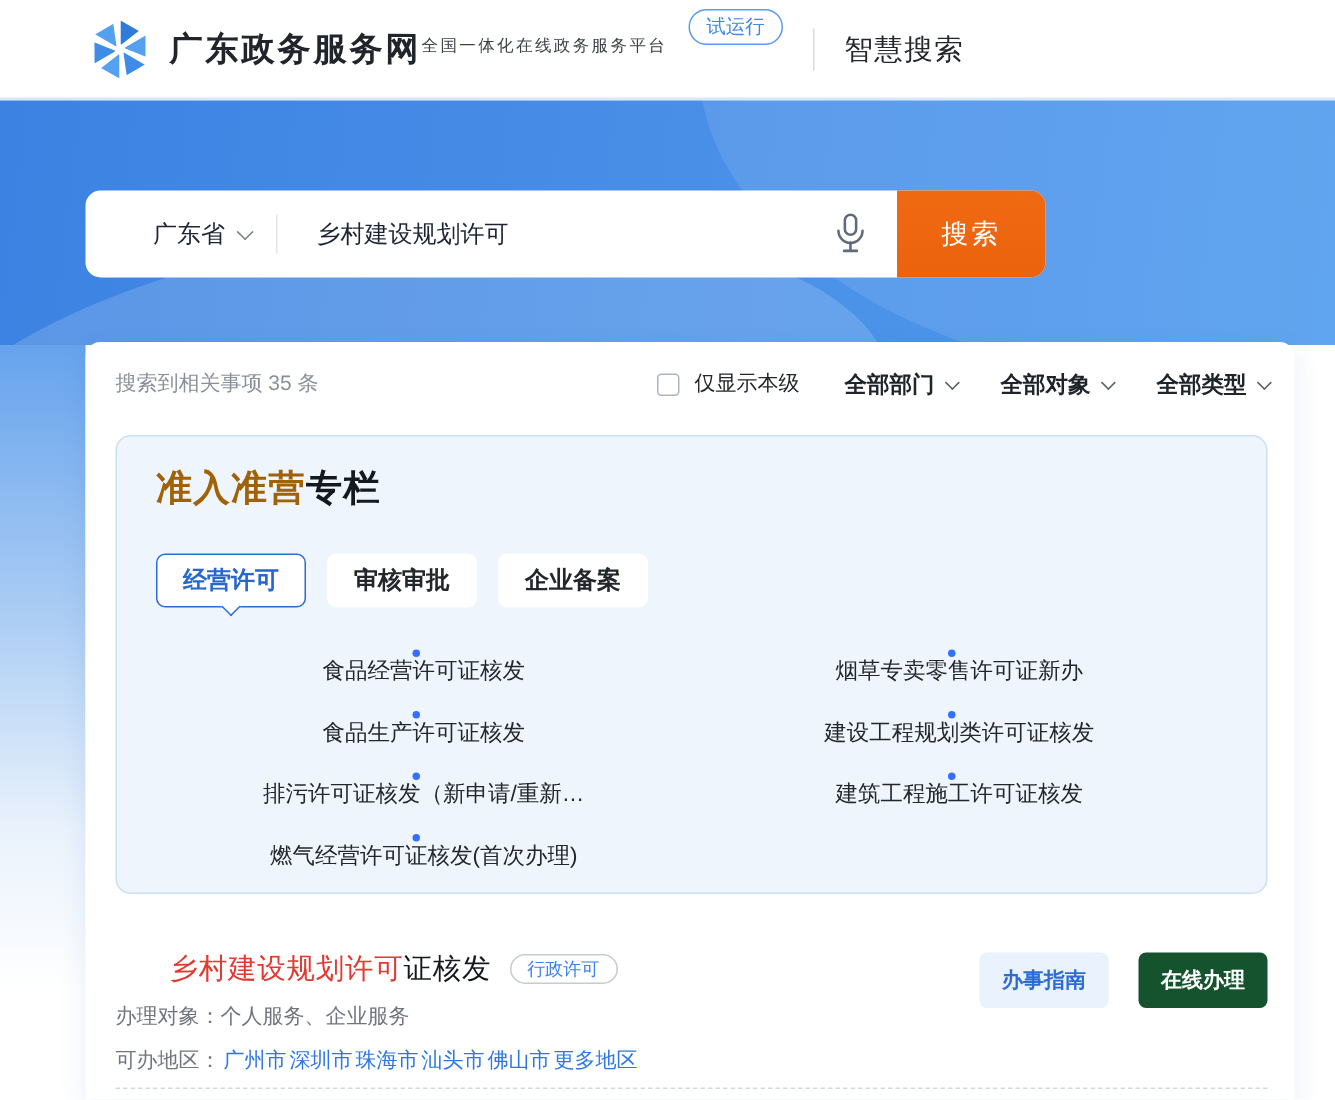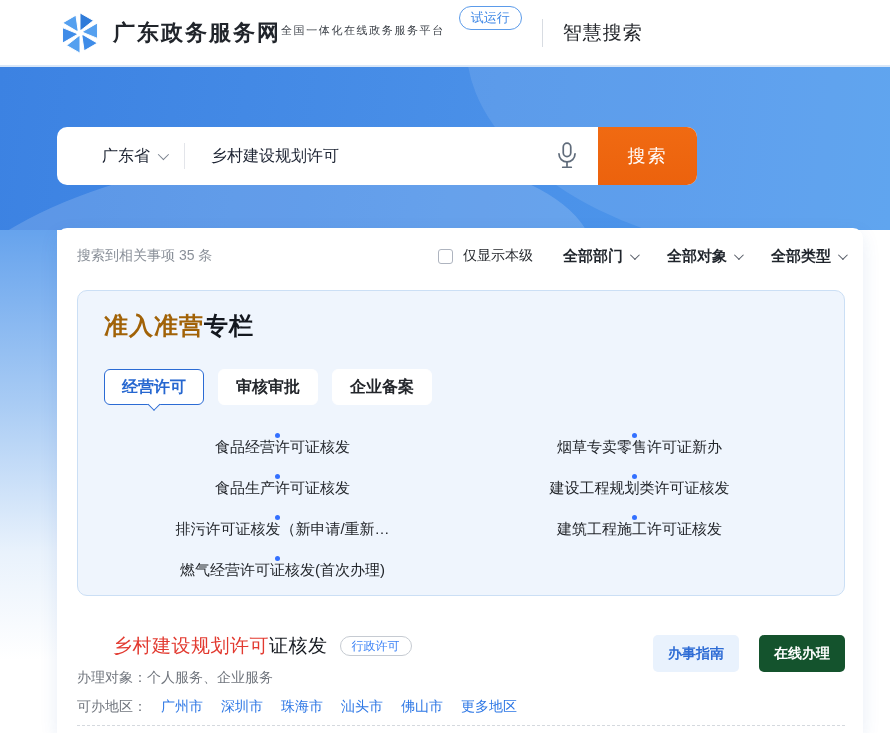--- a/index.html
+++ b/index.html
@@ -131,21 +131,21 @@
   .result-block { margin-top:36px; position:relative; }
   .result-title-row { display:flex; align-items:center; height:28px; }
   .result-title { font-size:19px; font-weight:normal; letter-spacing:0.5px; cursor:pointer;margin-left:36px; }
   .result-title .hl { color:#e23a30; }
   .result-title .rest { color:#14181f; }
   .tag-pill {
     margin-left:12px; border:1px solid #c6cbd2; color:#3b82f6; font-size:12px;
     border-radius:999px; padding:2px 11px; line-height:14px;
   }
   .meta-line { margin-top:9px; font-size:14px; color:#70757d; height:20px; display:flex; align-items:flex-start;font-family:Liberation Serif, serif; }
-  .region-links { display:flex; gap:18px; margin-left:14px; }
+  .region-links { display:flex; gap:2px; margin-left:2px; }
   .region-link { color:#2d77e5; cursor:pointer; text-decoration:none; font-size:14px; }
   .actions { position:absolute; top:3px; right:0; display:flex; gap:20px; }
   .act-btn {
     height:37px; padding:0 15px; border:none; border-radius:5px; cursor:pointer;
     font-size:14px; font-weight:600; font-family:"Liberation Sans","DejaVu Sans",sans-serif;
   }
   .act-btn.light { background:#e9f2fd; color:#2e6cd5; }
   .act-btn.primary { background:#14532d; color:#ffffff; }
 
   .dashed-divider {

